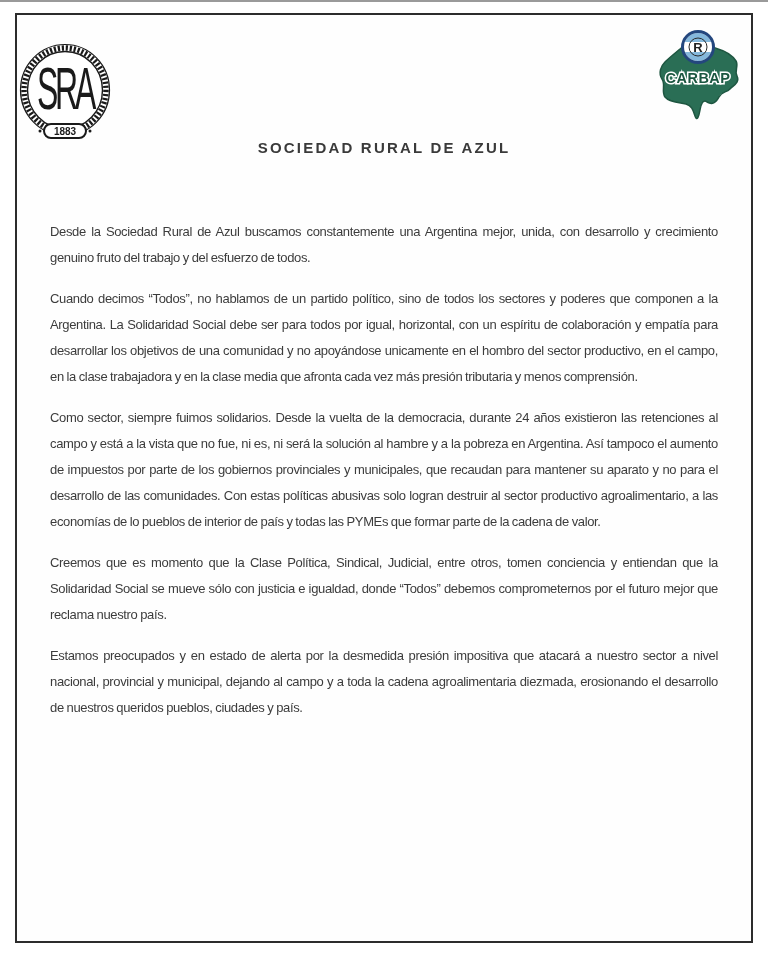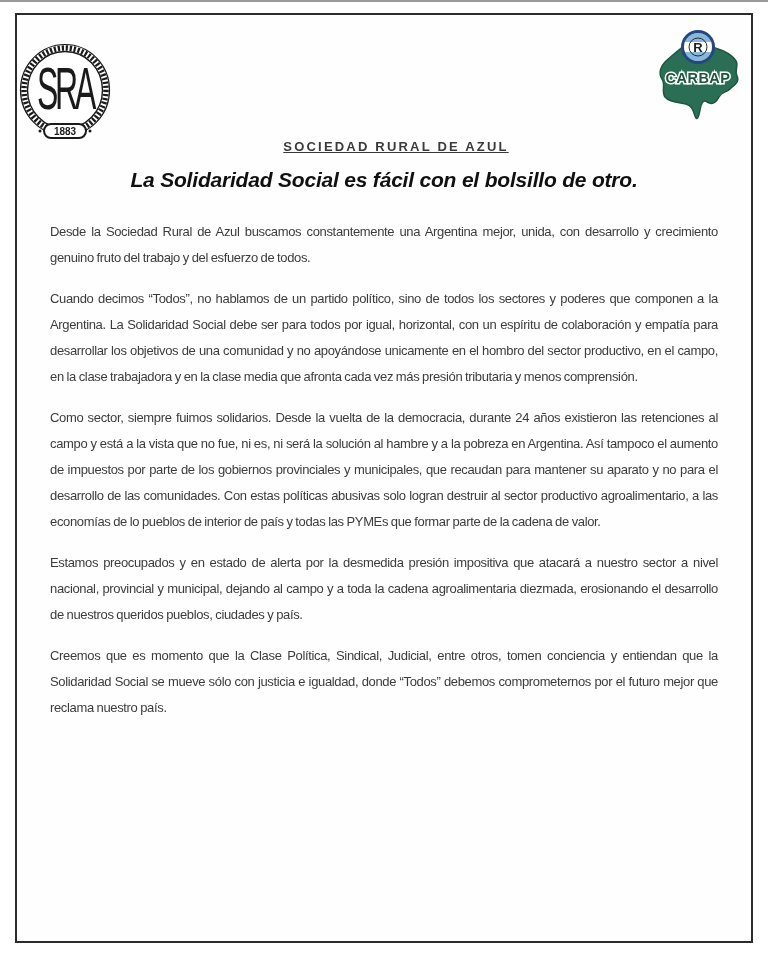--- a/index.html
+++ b/index.html
@@ -27,28 +27,27 @@
     overflow: hidden;
   }
   .sra-logo-wrap {
     position: absolute;
     left: 0; top: 28px;
     width: 100%;
     text-align: left;
   }
   .sra-org-name {
     position: absolute;
-    left: 12px; top: 124px;
+    left: 0; top: 124px;
     width: 100%;
     text-align: center;
-    font-size: 13px;
+    font-size: 15px;
     font-weight: bold;
     letter-spacing: 2.2px;
     color: #3a3a3a;
-    text-decoration: underline;
   }
   .carbap-wrap {
     position: absolute;
     right: 7px; top: 10px;
     width: 92px; height: 100px;
   }
   .doc-title {
     position: absolute;
     left: 0; top: 153px;
     width: 100%;
@@ -114,23 +113,22 @@
           <rect x="30" y="27" width="32" height="10" fill="#85b8dc"></rect>
         </g>
         <circle cx="46" cy="22" r="15.5" fill="none" stroke="#24477e" stroke-width="3"></circle>
         <circle cx="46" cy="22" r="9" fill="none" stroke="#2a2a2a" stroke-width="1"></circle>
         <text x="46" y="27" text-anchor="middle" font-size="13" font-weight="bold" fill="#222222">R</text>
       </g>
       <text x="46" y="58" text-anchor="middle" font-size="14.5" font-weight="bold" fill="#1c5741" stroke="#ffffff" stroke-width="3" paint-order="stroke" letter-spacing="0.5">CARBAP</text>
     </svg>
   </div>
 
-  <div class="doc-title">La Solidaridad Social es fácil con el bolsillo de otro.</div>
 
   <div class="body-text">
     <p>Desde la Sociedad Rural de Azul buscamos constantemente una Argentina mejor, unida, con desarrollo y crecimiento genuino fruto del trabajo y del esfuerzo de todos.</p>
     <p>Cuando decimos “Todos”, no hablamos de un partido político, sino de todos los sectores y poderes que componen a la Argentina. La Solidaridad Social debe ser para todos por igual, horizontal, con un espíritu de colaboración y empatía para desarrollar los objetivos de una comunidad y no apoyándose unicamente en el hombro del sector productivo, en el campo, en la clase trabajadora y en la clase media que afronta cada vez más presión tributaria y menos comprensión.</p>
     <p>Como sector, siempre fuimos solidarios. Desde la vuelta de la democracia, durante 24 años existieron las retenciones al campo y está a la vista que no fue, ni es, ni será la solución al hambre y a la pobreza en Argentina. Así tampoco el aumento de impuestos por parte de los gobiernos provinciales y municipales, que recaudan para mantener su aparato y no para el desarrollo de las comunidades. Con estas políticas abusivas solo logran destruir al sector productivo agroalimentario, a las economías de lo pueblos de interior de país y todas las PYMEs que formar parte de la cadena de valor.</p>
+    <p>Creemos que es momento que la Clase Política, Sindical, Judicial, entre otros, tomen conciencia y entiendan que la Solidaridad Social se mueve sólo con justicia e igualdad, donde “Todos” debemos comprometernos por el futuro mejor que reclama nuestro país.</p>
     <p>Estamos preocupados y en estado de alerta por la desmedida presión impositiva que atacará a nuestro sector a nivel nacional, provincial y municipal, dejando al campo y a toda la cadena agroalimentaria diezmada, erosionando el desarrollo de nuestros queridos pueblos, ciudades y país.</p>
-    <p>Creemos que es momento que la Clase Política, Sindical, Judicial, entre otros, tomen conciencia y entiendan que la Solidaridad Social se mueve sólo con justicia e igualdad, donde “Todos” debemos comprometernos por el futuro mejor que reclama nuestro país.</p>
   </div>
 
 </div>
 
 </body></html>

